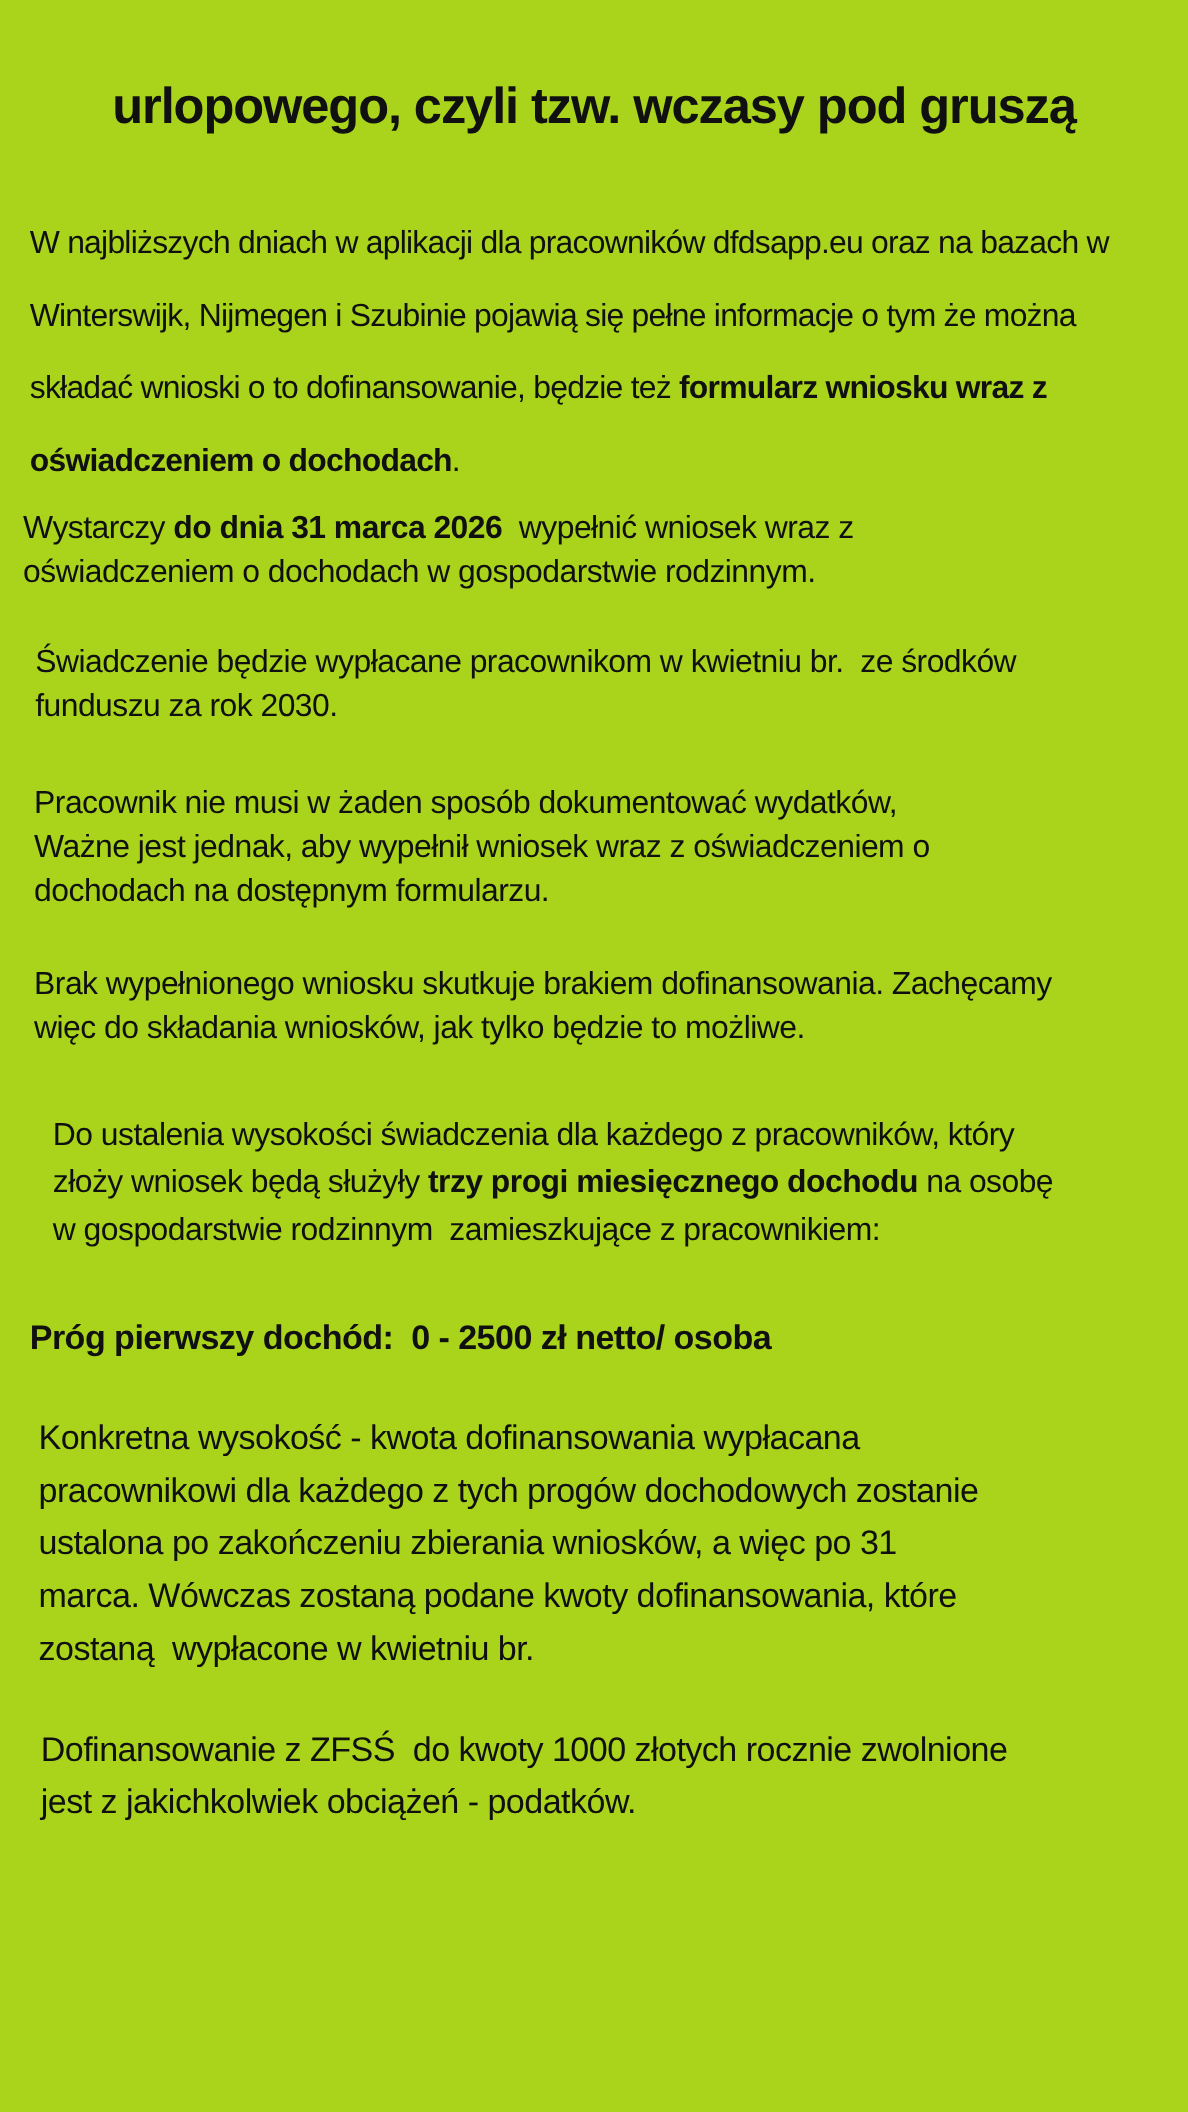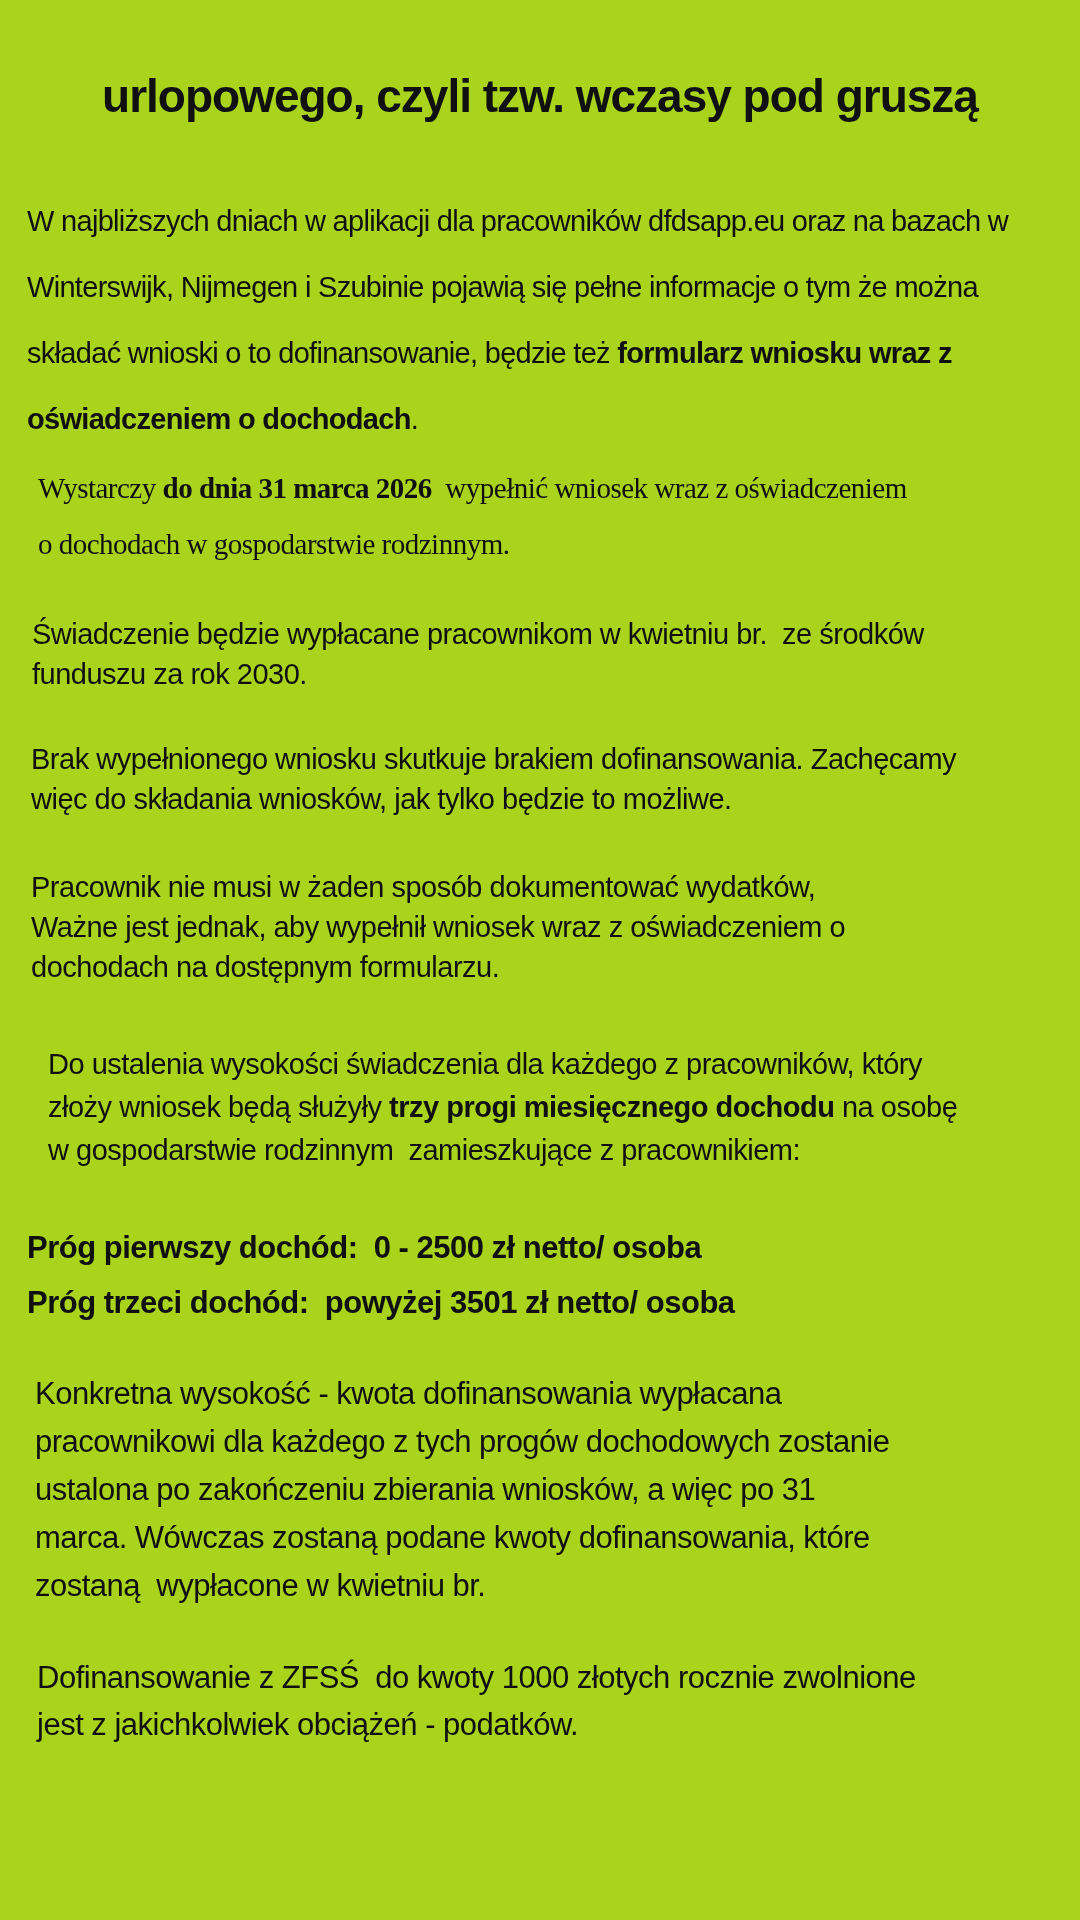--- a/index.html
+++ b/index.html
@@ -51,24 +51,23 @@
 
   .p-intro {
     margin-top: 64px;
     margin-left: 27px;
     max-width: 995px;
     line-height: 66px;
     letter-spacing: -0.7px;
   }
   .p-deadline {
     margin-top: 8px;
-    margin-left: 38px;
+    margin-left: 21px;
     max-width: 880px;
-    line-height: 56px;
-    font-family: Liberation Serif, serif;
+    line-height: 40px;
   }
   .p-payout {
     margin-top: 42px;
     margin-left: 32px;
     max-width: 930px;
     line-height: 40px;
   }
   .p-docs {
     margin-top: 48px;
     margin-left: 31px;
@@ -122,28 +121,27 @@
   <h1 class="title">
     <span class="title-line2">urlopowego, czyli tzw. wczasy pod gruszą</span>
   </h1>
 
   <p class="para p-intro"><span>W najbliższych dniach w aplikacji dla pracowników dfdsapp.eu oraz na bazach w Winterswijk, Nijmegen i Szubinie pojawią się pełne informacje o tym że można składać wnioski o to dofinansowanie, będzie też </span><strong>formularz wniosku wraz z oświadczeniem o dochodach</strong><span>.</span></p>
 
   <p class="para p-deadline"><span>Wystarczy </span><strong>do dnia 31 marca 2026</strong><span>  wypełnić wniosek wraz z oświadczeniem o dochodach w gospodarstwie rodzinnym.</span></p>
 
   <p class="para p-payout">Świadczenie będzie wypłacane pracownikom w kwietniu br.  ze środków funduszu za rok 2030.</p>
 
+  <p class="para p-docs">Pracownik nie musi w żaden sposób dokumentować wydatków, Ważne jest jednak, aby wypełnił wniosek wraz z oświadczeniem o dochodach na dostępnym formularzu.</p>
+
   <p class="para p-noform">Brak wypełnionego wniosku skutkuje brakiem dofinansowania. Zachęcamy więc do składania wniosków, jak tylko będzie to możliwe.</p>
-
-  <p class="para p-docs">Pracownik nie musi w żaden sposób dokumentować wydatków, Ważne jest jednak, aby wypełnił wniosek wraz z oświadczeniem o dochodach na dostępnym formularzu.</p>
 
   <p class="para p-thresholds-intro"><span>Do ustalenia wysokości świadczenia dla każdego z pracowników, który złoży wniosek będą służyły </span><strong>trzy progi miesięcznego dochodu</strong><span> na osobę w gospodarstwie rodzinnym  zamieszkujące z pracownikiem:</span></p>
 
   <div class="thresholds">
     <p class="threshold-line">Próg pierwszy dochód:  0 - 2500 zł netto/ osoba</p>
-    <p class="threshold-line">Próg trzeci dochód:  powyżej 3501 zł netto/ osoba</p>
   </div>
 
   <p class="para p-amounts">Konkretna wysokość - kwota dofinansowania wypłacana pracownikowi dla każdego z tych progów dochodowych zostanie ustalona po zakończeniu zbierania wniosków, a więc po 31 marca. Wówczas zostaną podane kwoty dofinansowania, które zostaną  wypłacone w kwietniu br.</p>
 
   <p class="para p-tax">Dofinansowanie z ZFSŚ  do kwoty 1000 złotych rocznie zwolnione jest z jakichkolwiek obciążeń - podatków.</p>
 
 </main>
 
 </body></html>

